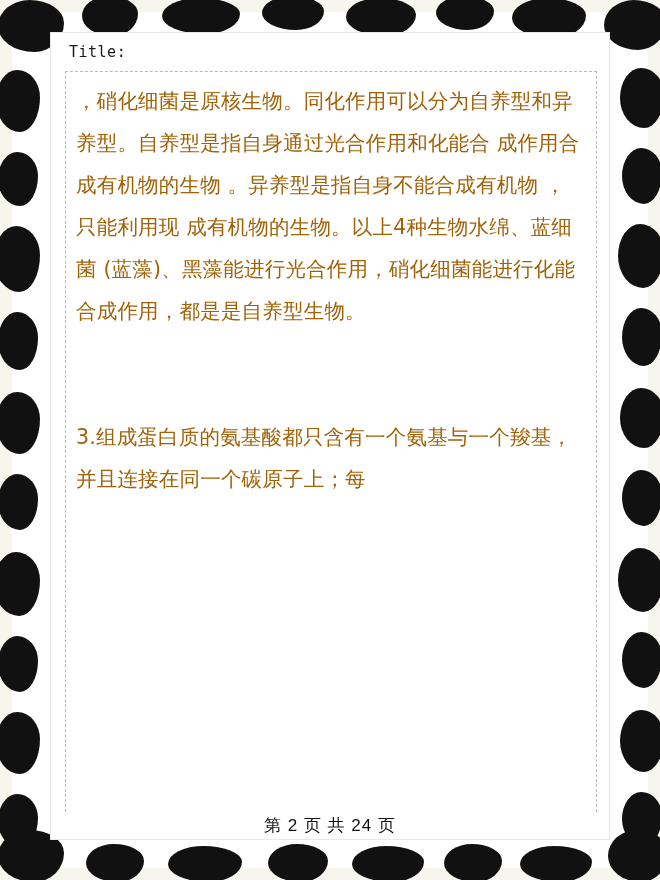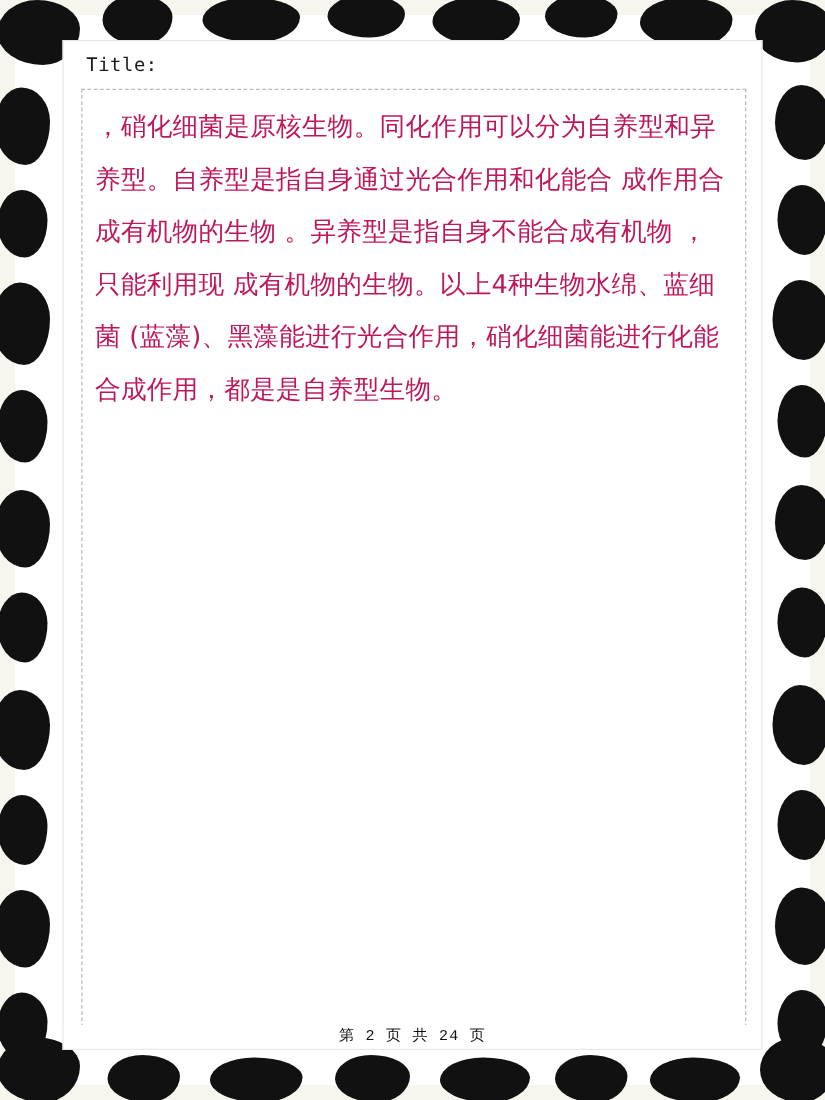--- a/index.html
+++ b/index.html
@@ -71,37 +71,37 @@
     border: 1px dashed #b9b9b9;
     box-sizing: border-box;
     padding: 8px 10px 0 10px;
     overflow: hidden;
   }
 
   .doc-text {
     font-family: "DejaVu Sans", "Liberation Serif", serif;
     font-size: 20.5px;
     line-height: 42px;
-    color: #be185d;
+    color: #a16207;
     letter-spacing: 0.2px;
     white-space: pre-wrap;
     word-break: break-all;
   }
   .spacer {
     height: 42px;
   }
 
   .footer {
     position: absolute;
     left: 0;
     right: 0;
     bottom: 2px;
     text-align: center;
-    font-family: Liberation Mono, monospace;
-    font-size: 12px;
+    font-family: Liberation Sans, sans-serif;
+    font-size: 17px;
     color: #111111;
     letter-spacing: 1px;
     background: #ffffff;
   }
 </style>
 </head>
 <body>
 
 <div class="page">
 
@@ -148,18 +148,19 @@
     <div class="spot" style="left:596px; top:818px; width:60px; height:52px;"></div>
   </div>
 
   <div class="sheet">
     <div class="title-label">Title:</div>
 
     <div class="content-box">
       <div class="doc-text">，硝化细菌是原核生物。同化作用可以分为自养型和异养型。自养型是指自身通过光合作用和化能合 成作用合成有机物的生物 。异养型是指自身不能合成有机物 ，只能利用现 成有机物的生物。以上4种生物水绵、蓝细菌 (蓝藻)、黑藻能进行光合作用，硝化细菌能进行化能合成作用，都是是自养型生物。</div>
       <div class="spacer"></div>
       <div class="spacer"></div>
+      <div class="doc-text">3.组成蛋白质的氨基酸都只含有一个氨基与一个羧基，并且连接在同一个碳原子上；每</div>
     </div>
 
     <div class="footer">第 2 页 共 24 页</div>
   </div>
 
 </div>
 
 </body></html>

